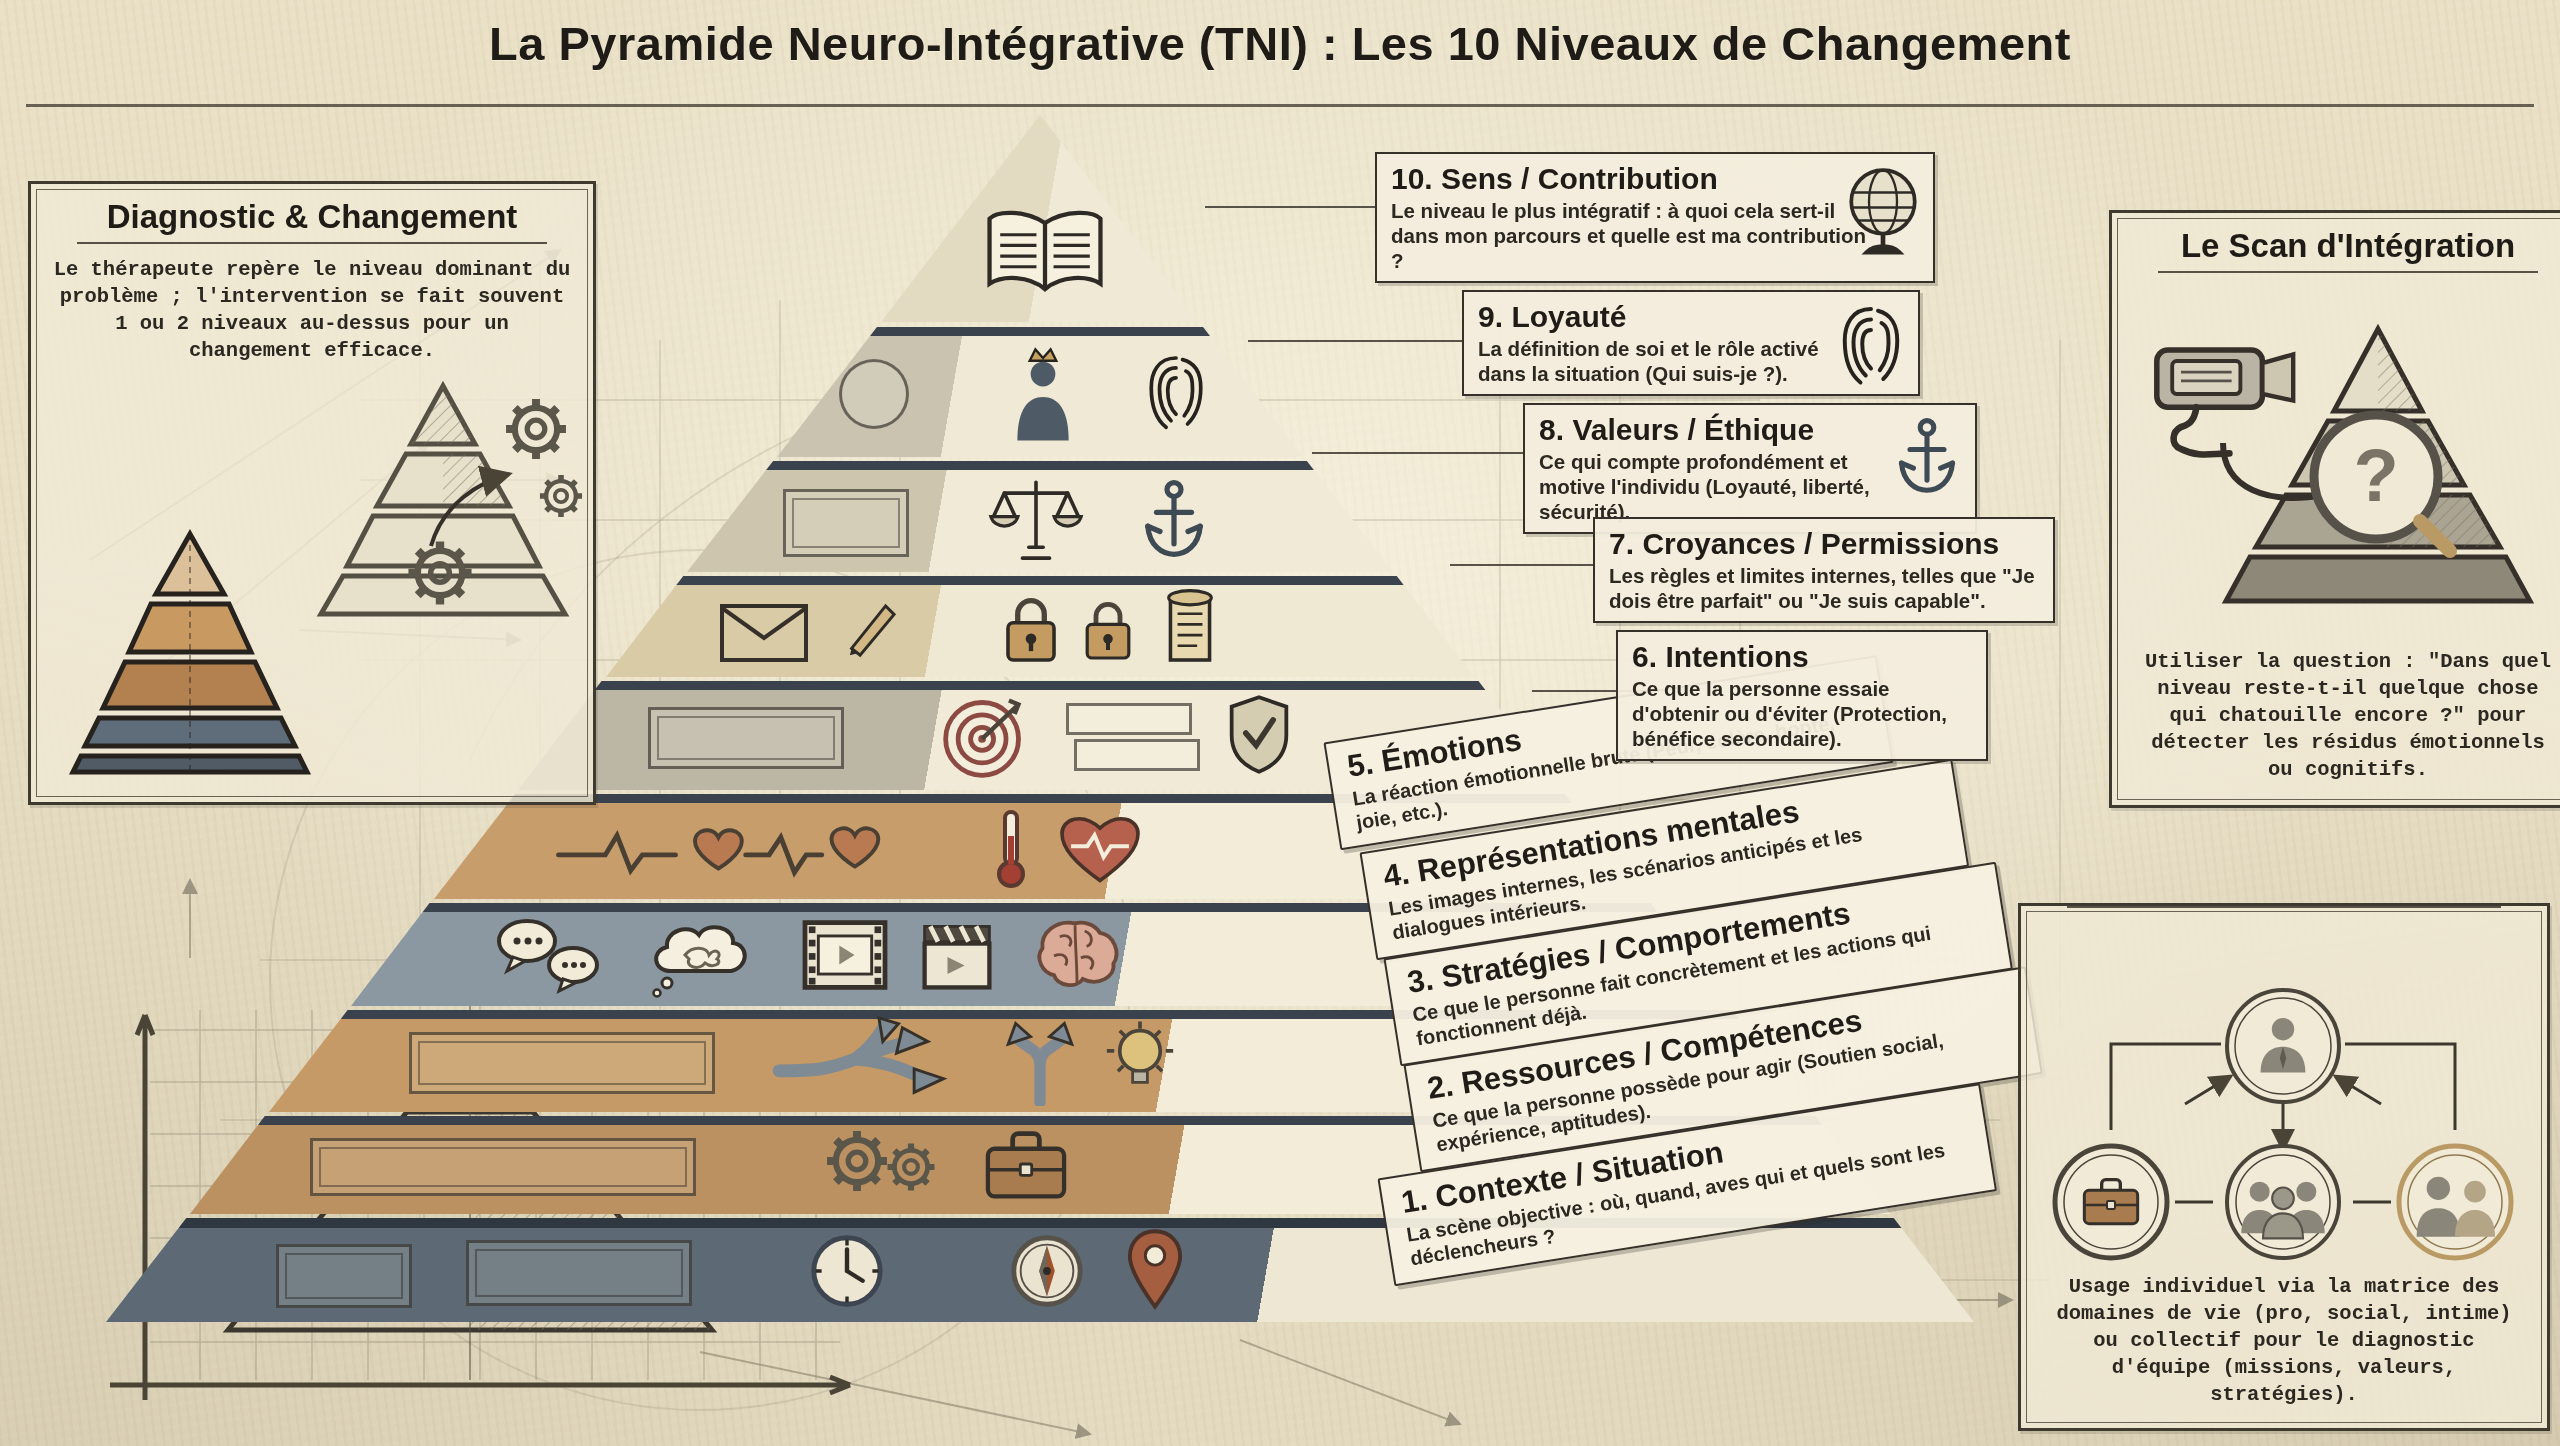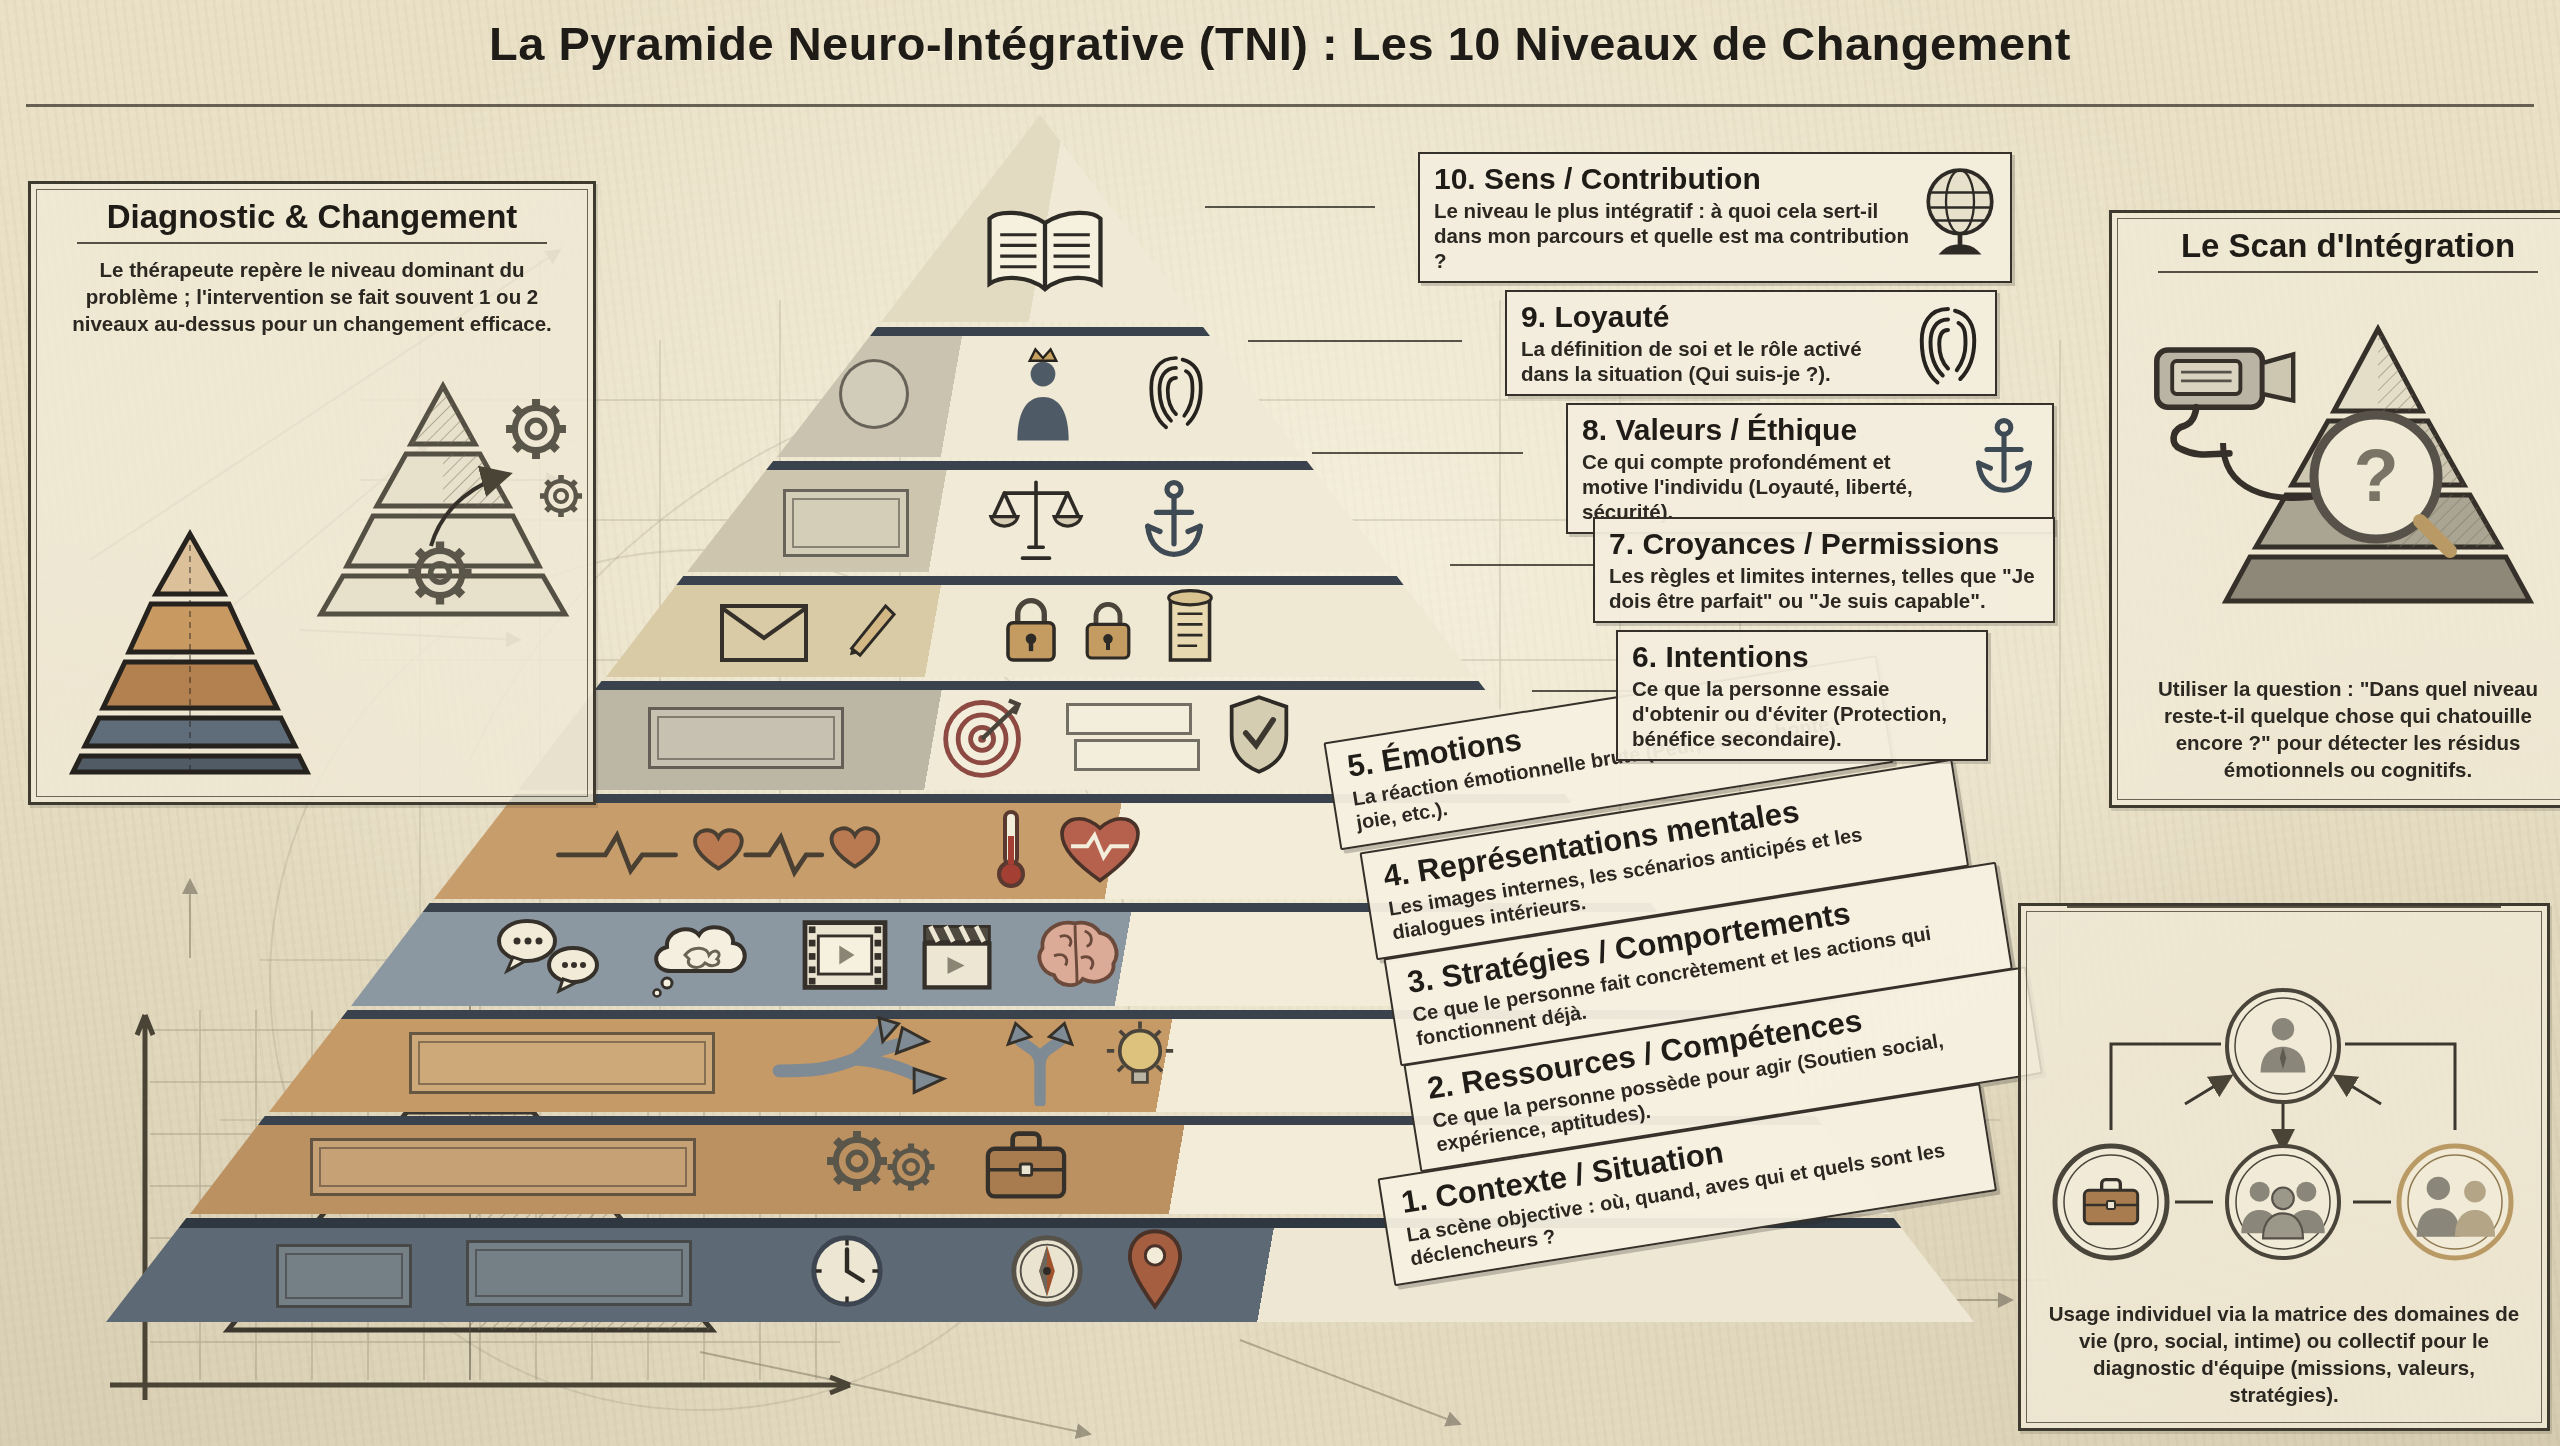--- a/index.html
+++ b/index.html
@@ -17,21 +17,21 @@
   #page-title{left:0;right:0;top:16px;text-align:center;font-size:47px;font-weight:bold;
       letter-spacing:.5px;color:#1f1c17;text-shadow:0 1px 0 rgba(255,255,240,.5);}
   #title-rule{left:26px;right:26px;top:104px;border-top:3px solid #3b362c;opacity:.75;}
   
   #deco{left:0;top:0;z-index:1;}
   
   .panel{background:rgba(240,233,213,.85);border:3px solid #3f3a30;outline:1px solid #6b6455;
          outline-offset:-9px;box-shadow:2px 3px 0 rgba(50,45,36,.15);z-index:6;}
   .panel h2{margin:14px 12px 6px;text-align:center;font-size:33px;font-weight:bold;color:#1f1c17;}
   .panel .rule{height:0;border-top:2.5px solid #3b362c;margin:0 46px 12px;opacity:.85;}
-  .panel p{margin:4px 22px;text-align:center;font-size:20.5px;line-height:1.32;font-weight:bold;color:#2b2721;}
+  .panel p{margin:4px 22px;text-align:center;font-size:20.5px;line-height:1.32;font-weight:bold;color:#2b2721;font-family:Liberation Mono, monospace;}
   #left-panel{left:28px;top:181px;width:562px;height:618px;}
   #scan-panel{left:2072px;top:210px;width:472px;height:592px;margin-left:37px;}
   #apps-panel{left:2018px;top:903px;width:526px;height:522px;}
   #scan-panel p{position:absolute;bottom:22px;left:0;right:0;margin:0 26px;}
   #apps-panel p{position:absolute;bottom:20px;left:0;right:0;margin:0 24px;}
   
   .band{position:absolute;z-index:3;filter:drop-shadow(0 3px 1px rgba(30,28,24,.55));}
   .b10{left:881px;top:115px;width:318px;height:207px;clip-path:polygon(50% 0,100% 100%,0 100%);
        background:linear-gradient(100deg,#e3dac2 0 52%,#f0e9d6 52% 100%);}
   .b9{left:777px;top:327px;width:526px;height:130px;clip-path:polygon(19% 0,81% 0,100% 100%,0 100%);
@@ -60,21 +60,21 @@
          background:rgba(246,240,224,.95);border:2px solid #35312a;border-radius:2px;
          padding:8px 18px 10px;box-shadow:3px 4px 0 rgba(40,36,30,.25);}
   .plate h3{margin:0;font-size:31px;font-weight:bold;color:#201d18;}
   .plate p{margin:2px 0 0;font-size:20px;font-weight:bold;line-height:1.22;color:#2b2721;}
   
   .callout{position:absolute;z-index:6;background:rgba(243,237,221,.95);border:2.5px solid #35312a;
            padding:8px 14px;box-shadow:3px 3px 0 rgba(40,36,30,.2);}
   .callout h3{margin:0;font-size:30px;font-weight:bold;color:#1f1c17;}
   .callout p{margin:2px 0 0;font-size:20.5px;font-weight:bold;line-height:1.22;color:#2b2721;}
   .callout .co-ic{position:absolute;}
-  .with-ic{padding-right:90px;margin-left:43px;}
+  .with-ic{padding-right:56px;}
   .connector{position:absolute;z-index:4;border-top:2.5px solid #3c3830;opacity:.85;}
   
   .mini{position:absolute;}
   #apps-diagram{left:14px;top:78px;}
 </style>
 </head>
 <body>
 
 <svg width="0" height="0" style="position:absolute">
   <defs>

